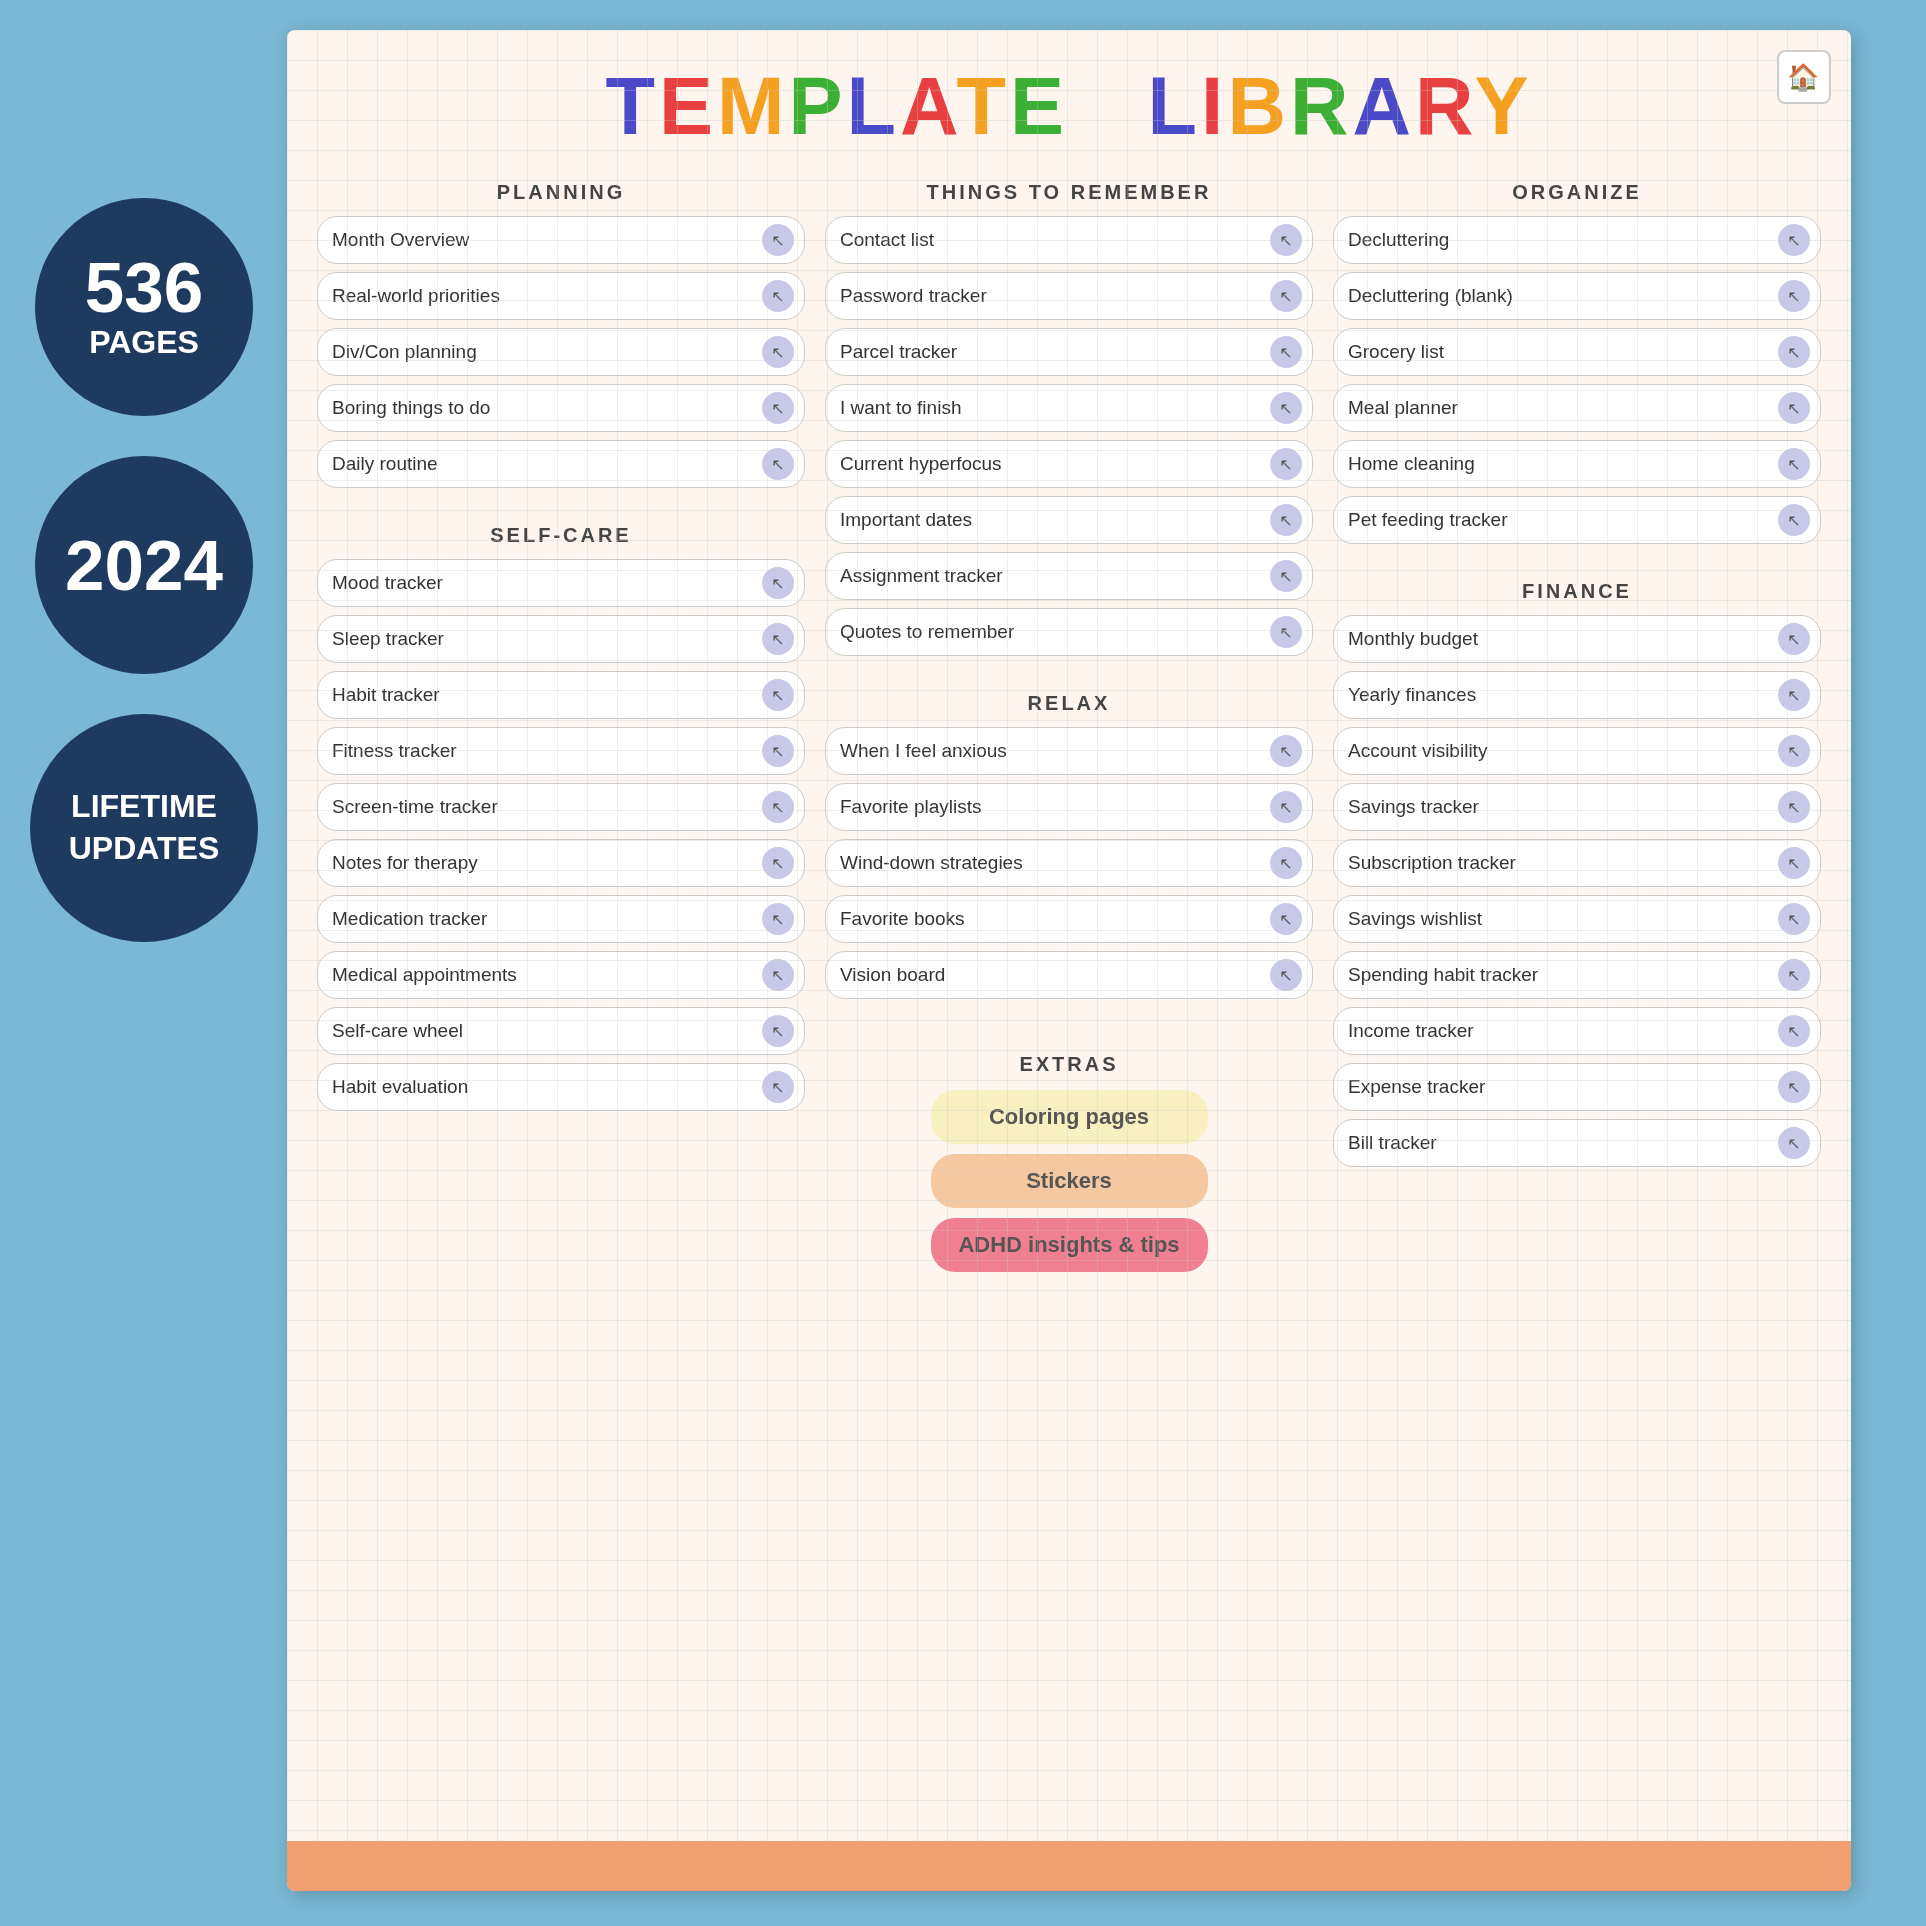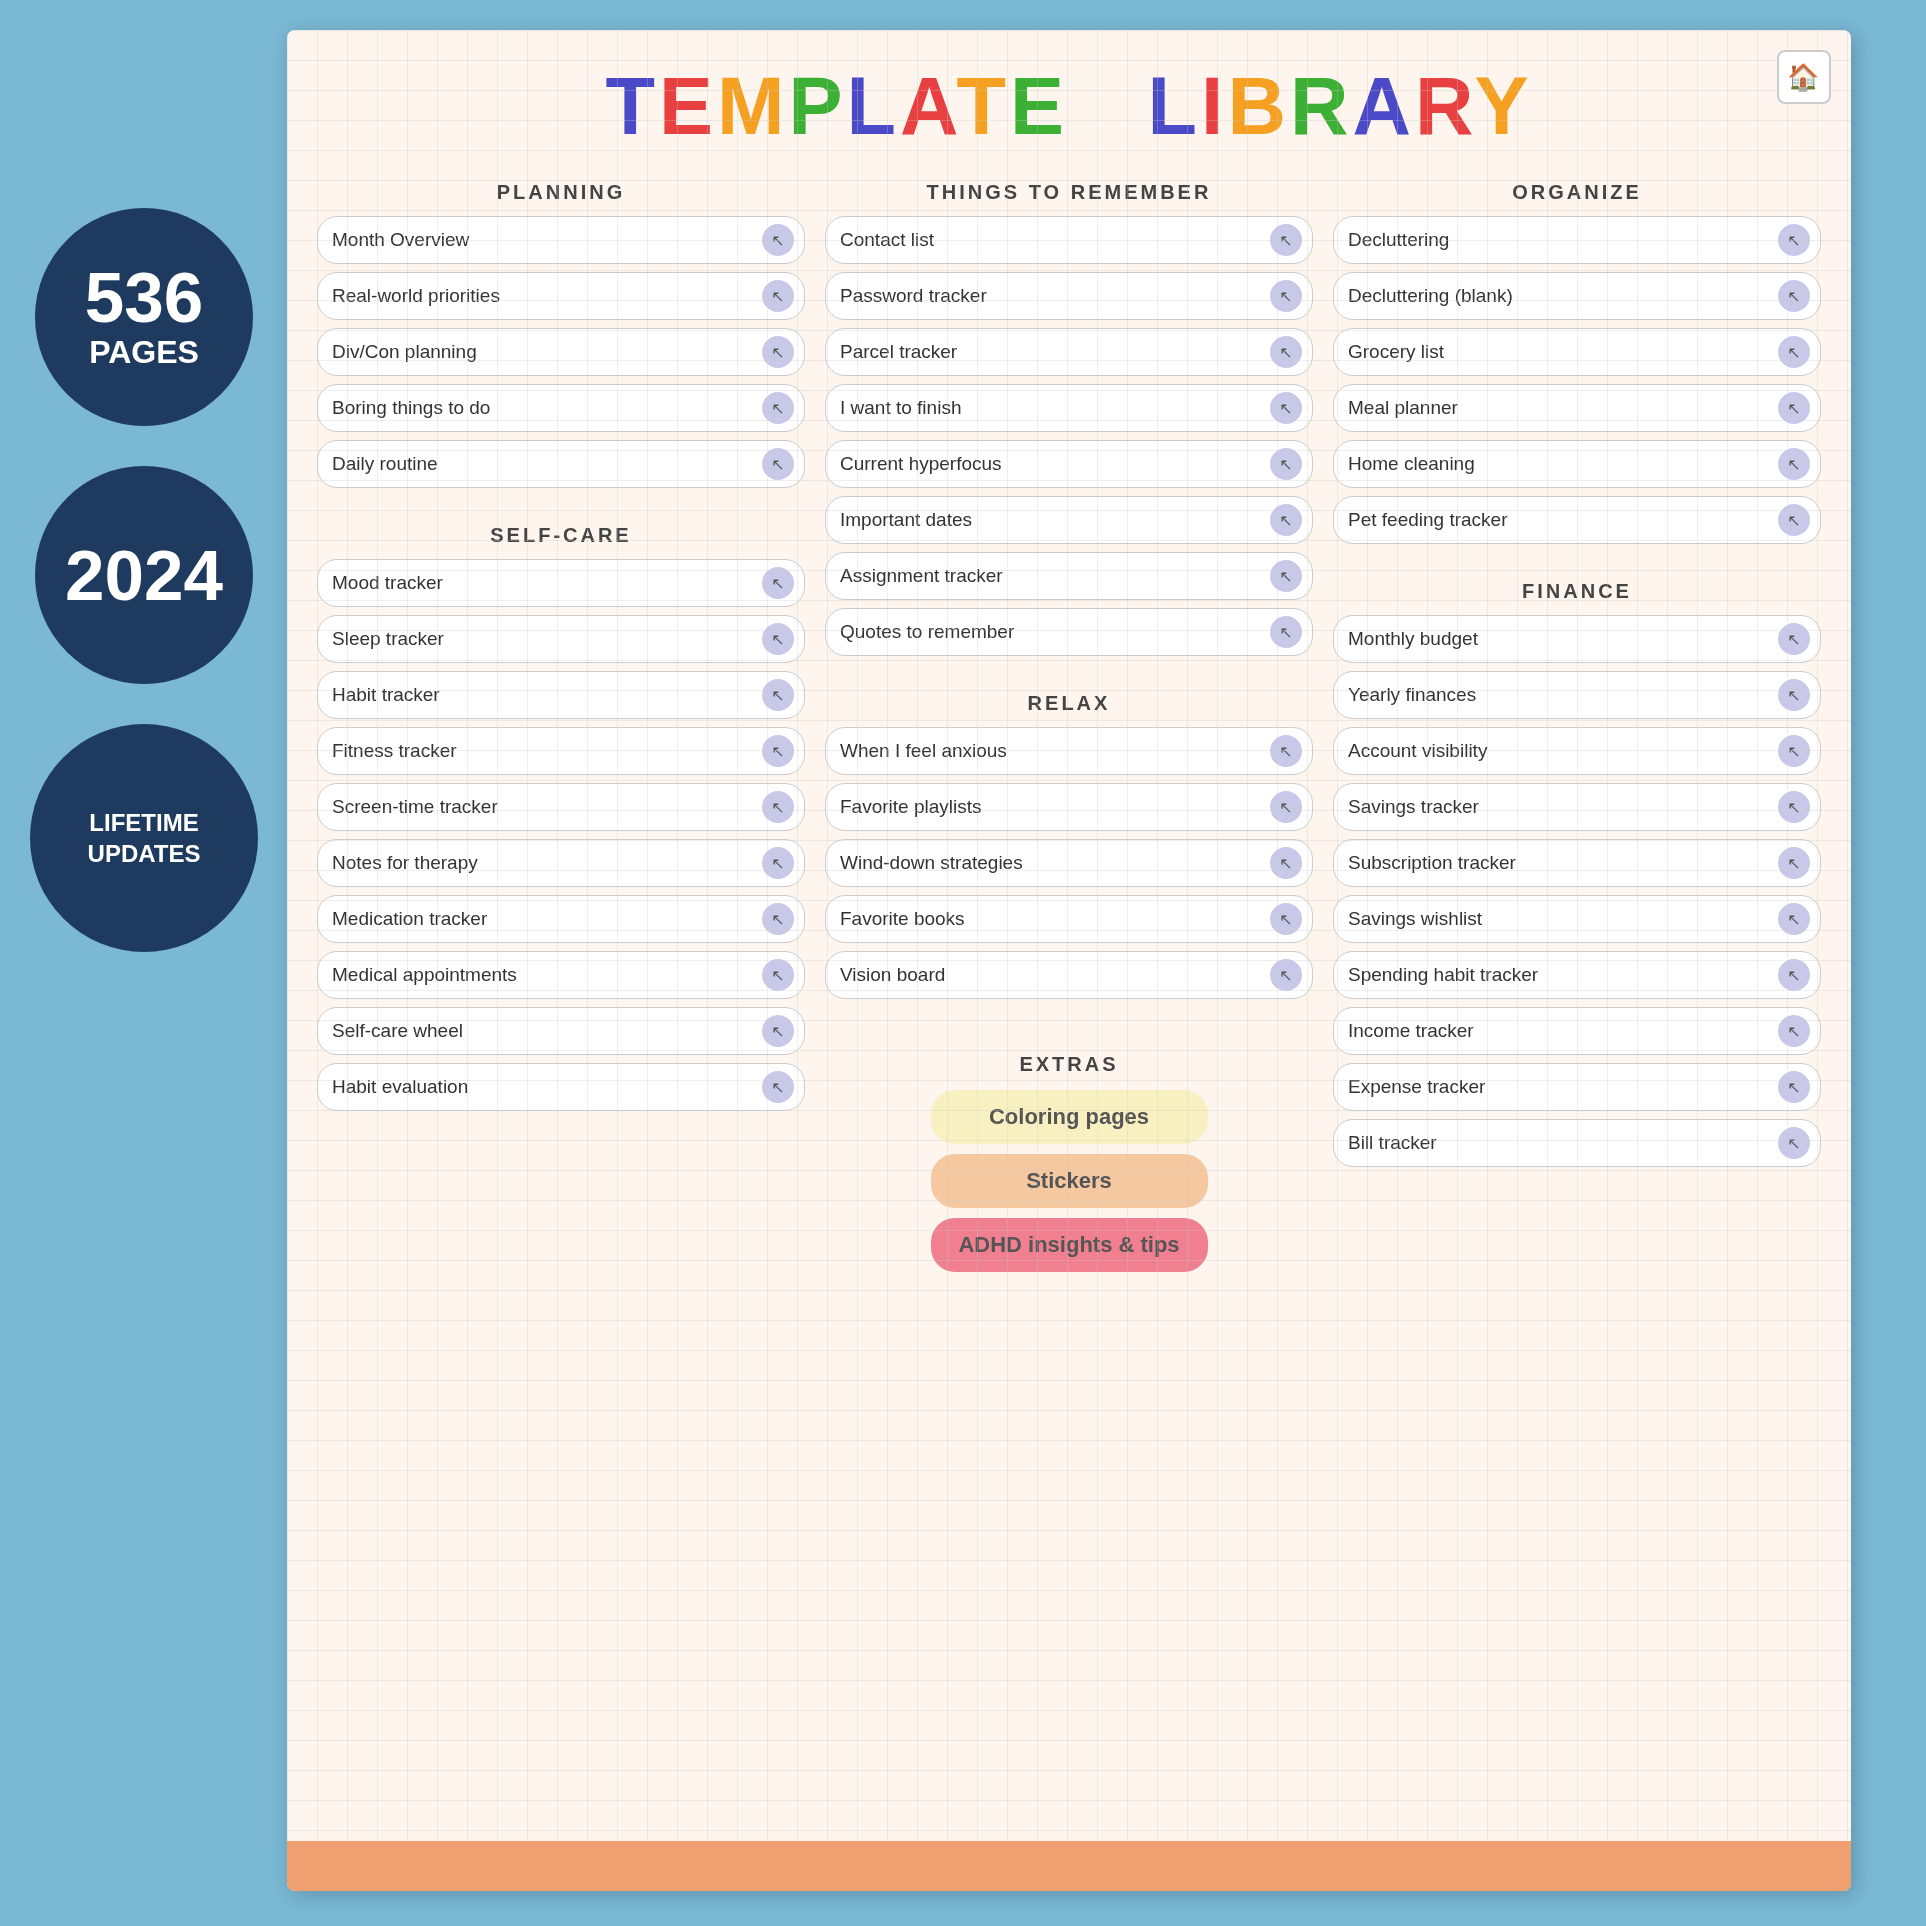--- a/index.html
+++ b/index.html
@@ -17,21 +17,21 @@
     .page-container {
       position: relative;
       width: 1927px;
       height: 1927px;
     }
 
     
     .left-badges {
       position: absolute;
       left: 30px;
-      top: 208px;
+      top: 198px;
       display: flex;
       flex-direction: column;
       gap: 40px;
       align-items: center;
     }
 
     .badge {
       width: 218px;
       height: 218px;
       border-radius: 50%;
@@ -236,21 +236,21 @@
 
   <div class="left-badges">
     <div class="badge">
       <span class="badge-large-num">536</span>
       <span class="badge-text">PAGES</span>
     </div>
     <div class="badge">
       <span class="badge-large-num">2024</span>
     </div>
     <div class="badge badge-lifetime">
-      <span class="badge-text" style="font-size:24px;line-height:1.3;">LIFETIME<br>UPDATES</span>
+      <span class="badge-text" style="font-size:32px;line-height:1.3;">LIFETIME<br>UPDATES</span>
     </div>
   </div>
 
   <div class="document">
 
     <div class="home-btn">🏠</div>
 
     <div class="doc-title">
       <span class="t1">T</span><span class="t2">E</span><span class="t3">M</span><span class="t4">P</span><span class="t5">L</span><span class="t6">A</span><span class="t7">T</span><span class="t8">E</span>
       &nbsp;

